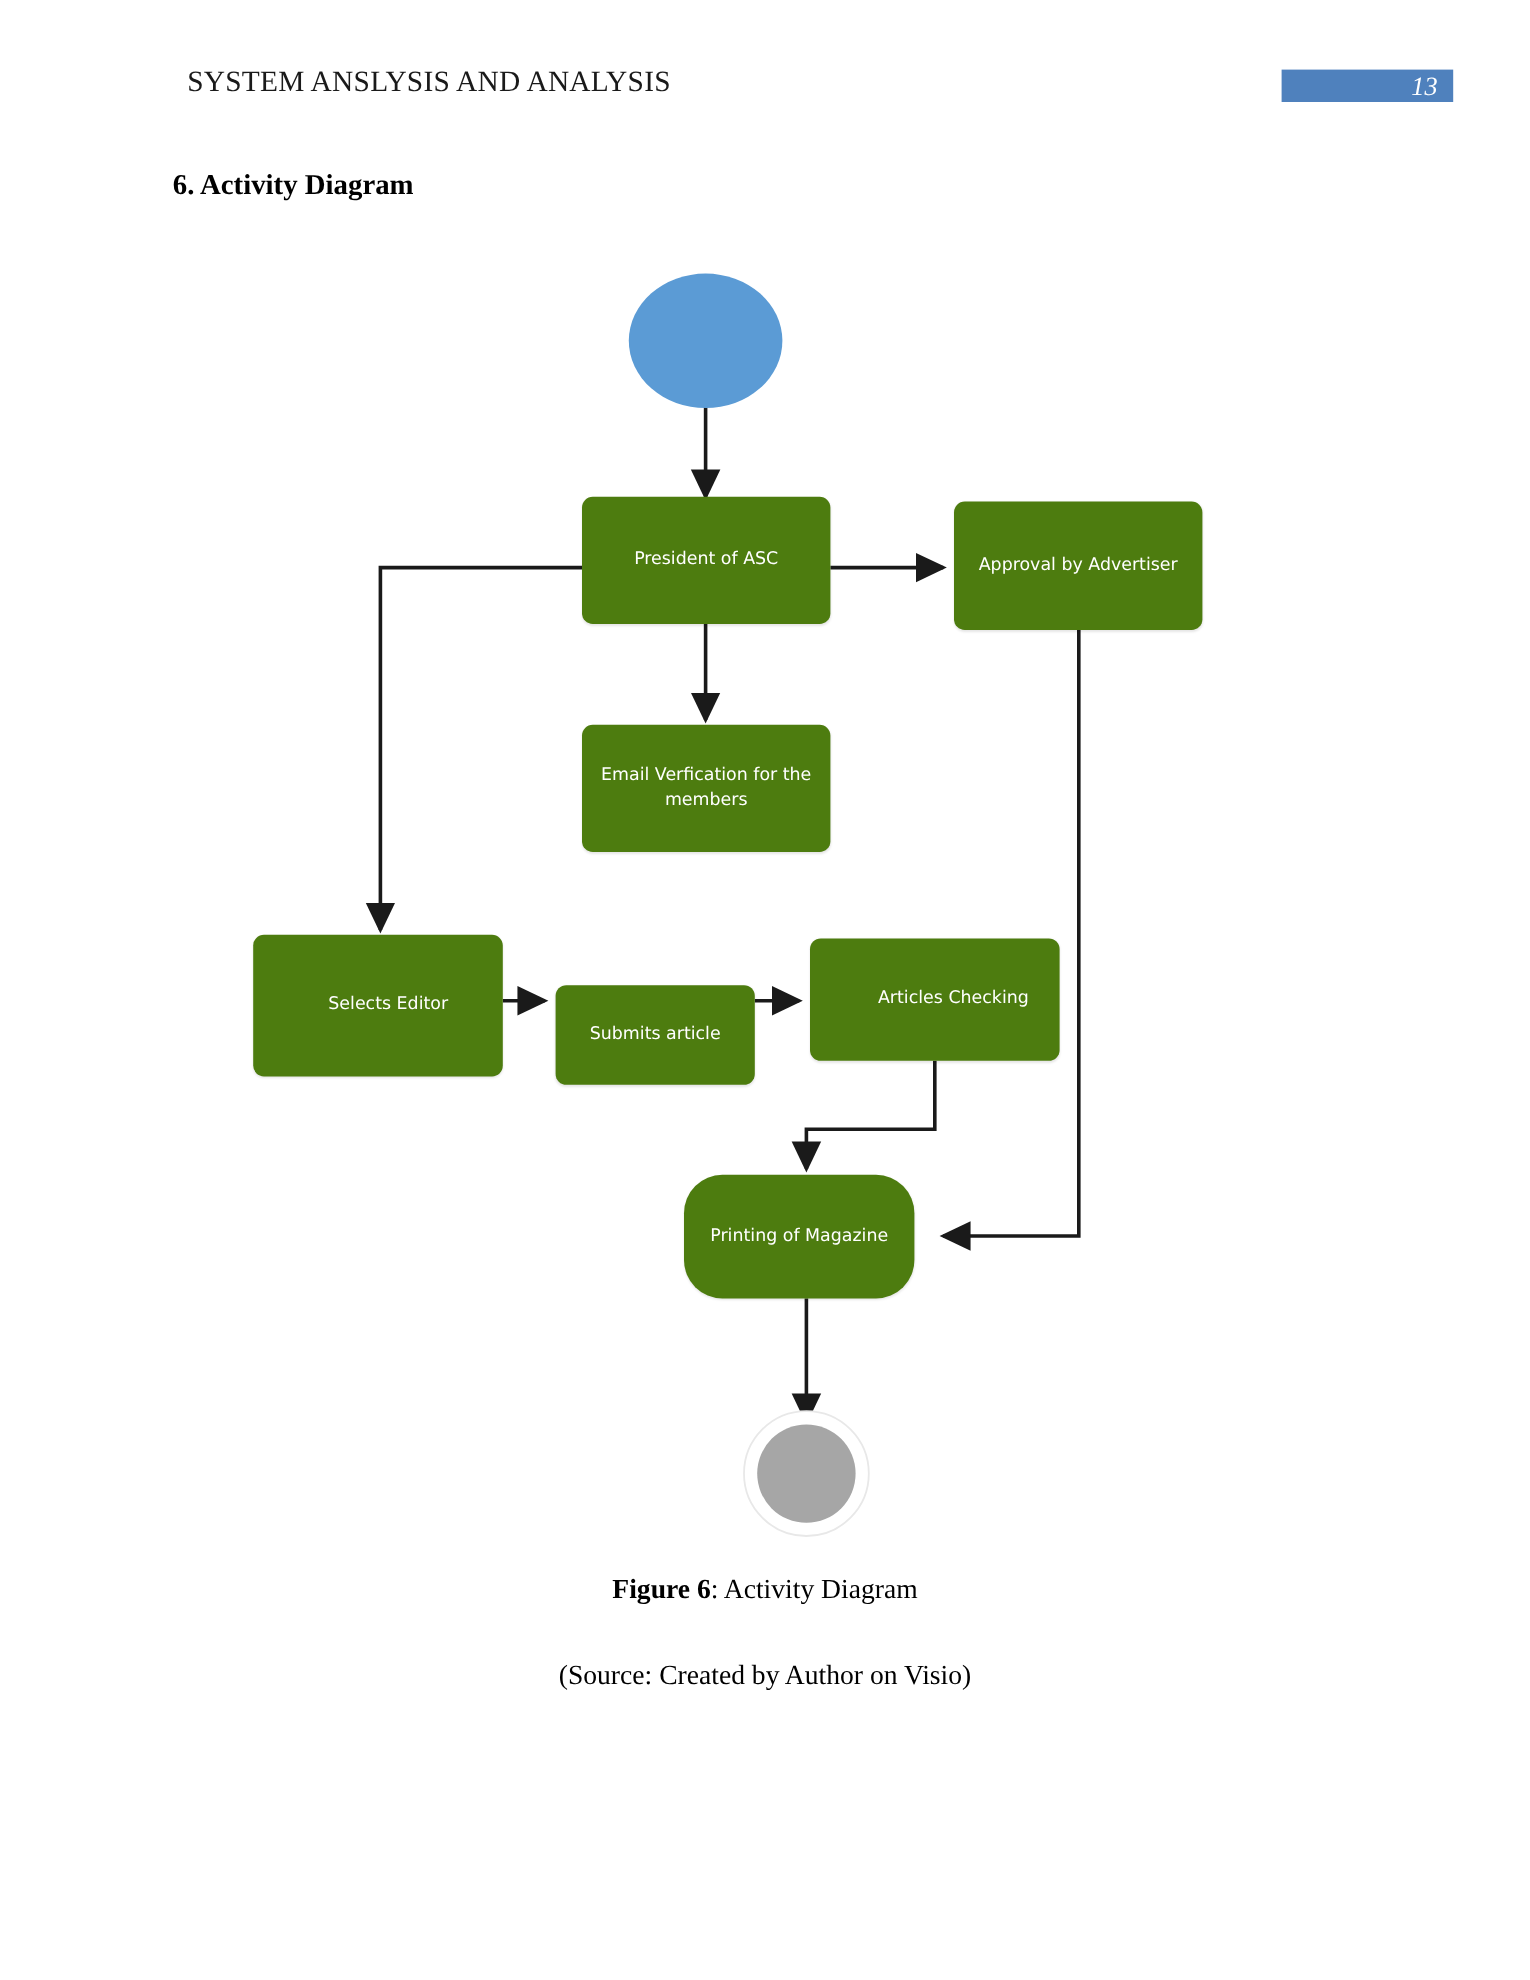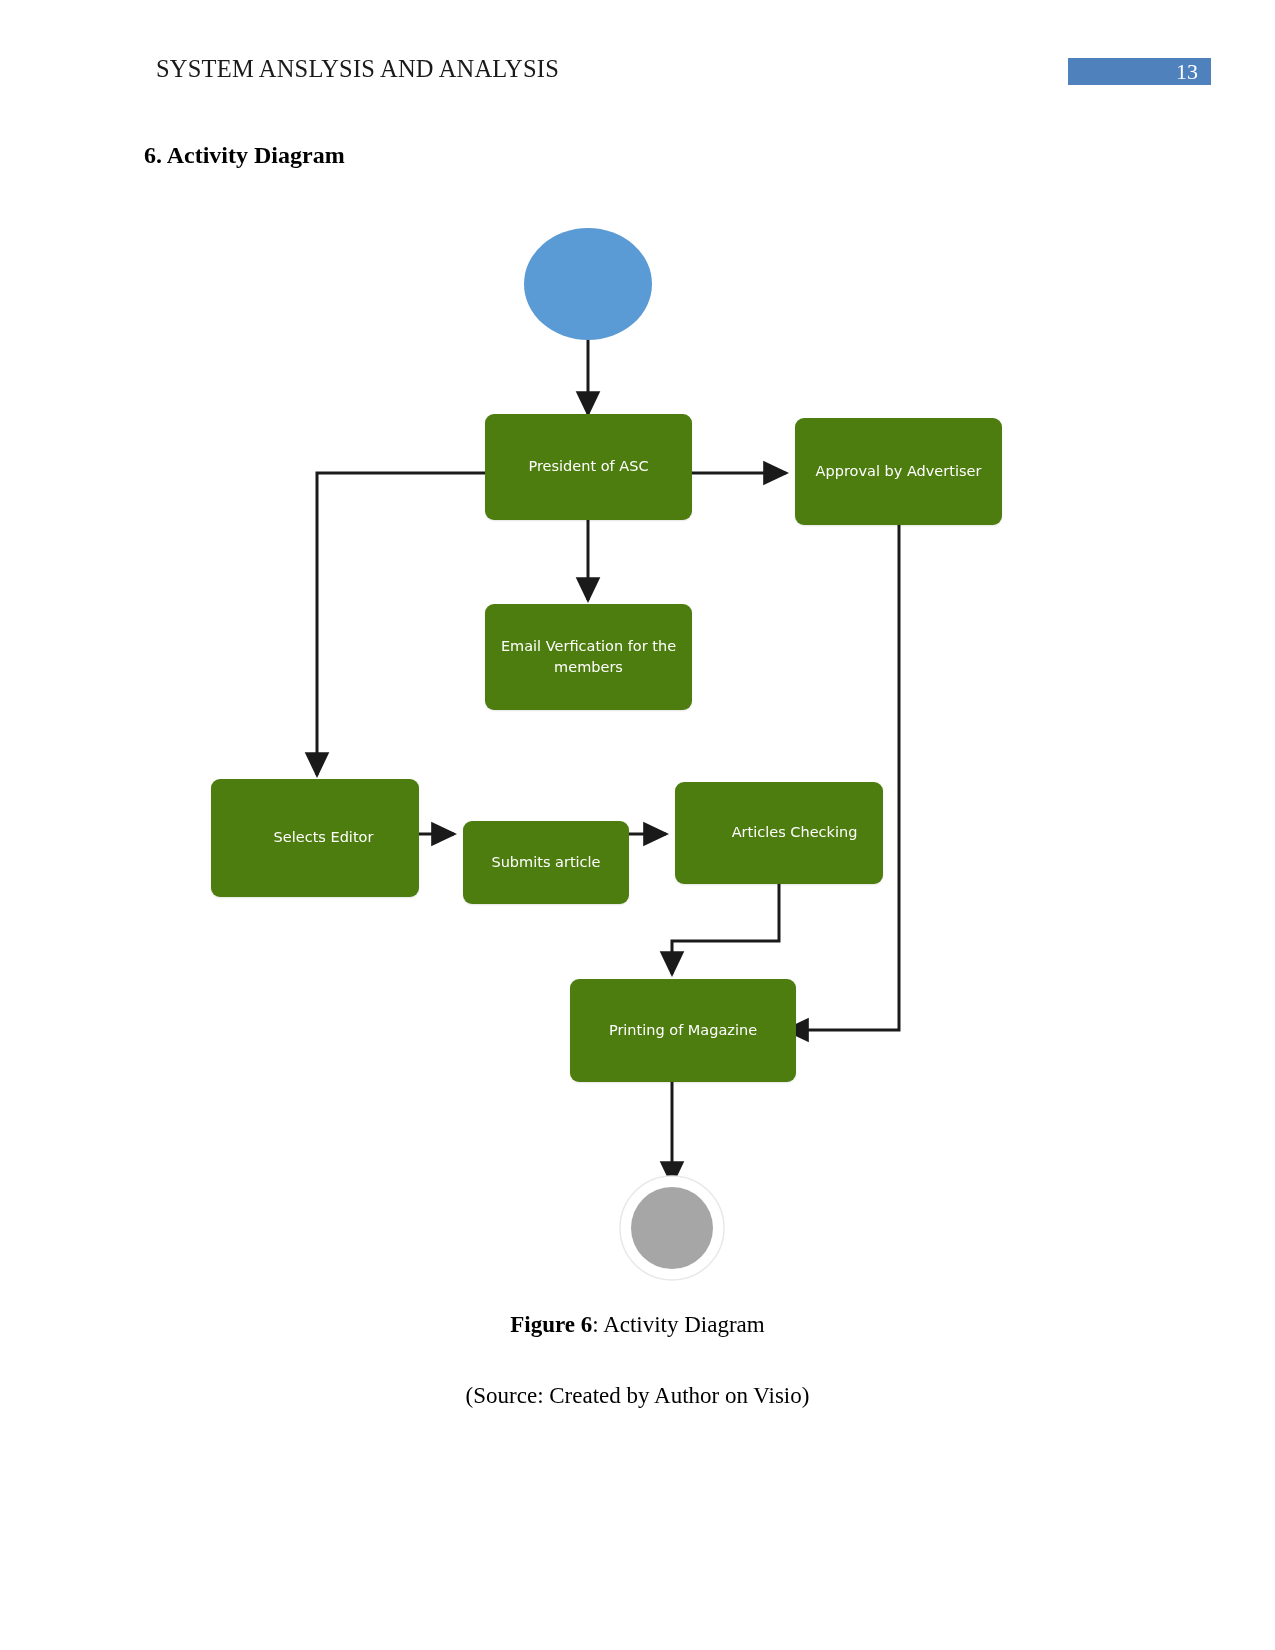--- a/index.html
+++ b/index.html
@@ -34,20 +34,21 @@
     color: #1a1a1a;
   }
   #page-number-bar {
     position: absolute;
     left: 1068px;
     top: 58px;
     width: 143px;
     height: 27px;
     background: #4f81bd;
     box-sizing: border-box;
+    font-style: italic;
   }
   #page-number-text {
     position: absolute;
     right: 13px;
     top: 0px;
     line-height: 27px;
     font-size: 22px;
     color: #ffffff;
   }
 
@@ -177,21 +178,21 @@
   </div>
 
   <div class="node action" style="left:463px; top:592px; width:166px; height:83px;margin-top:29px;">
     <span>Submits article</span>
   </div>
 
   <div class="node action" style="left:675px; top:582px; width:208px; height:102px;padding-left:41px;">
     <span>Articles Checking</span>
   </div>
 
-  <div class="node action" style="left:570px; top:779px; width:226px; height:103px;">
+  <div class="node action" style="left:570px; top:779px; width:192px; height:103px;border-radius:32px;">
     <span>Printing of Magazine</span>
   </div>
 
 </div>
 
 <div id="figure-caption">
   <span class="cap-label">Figure 6</span><span>: </span><span>Activity Diagram</span>
 </div>
 
 <div id="source-line">(Source: Created by Author on Visio)</div>

